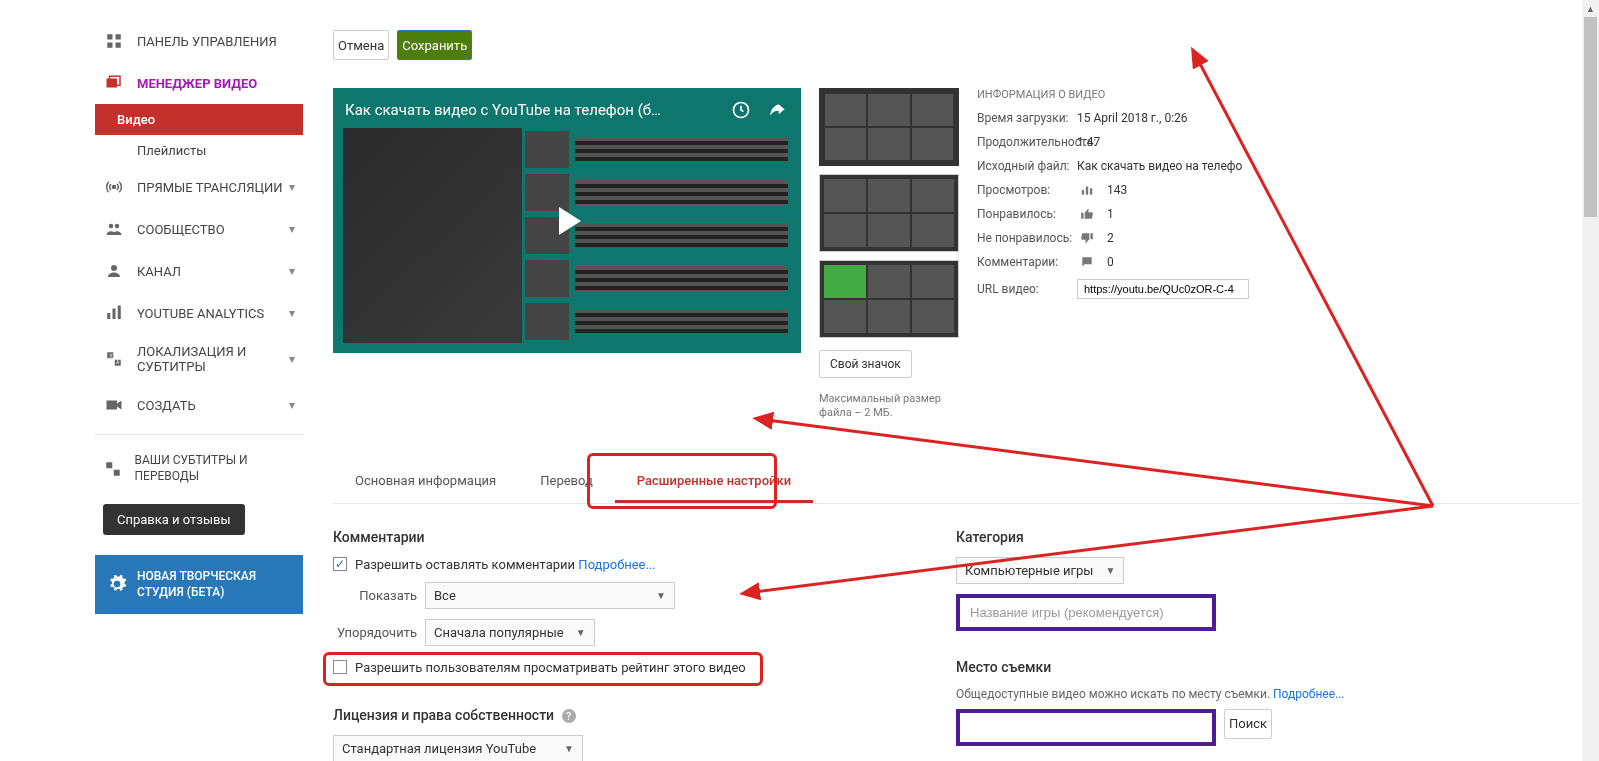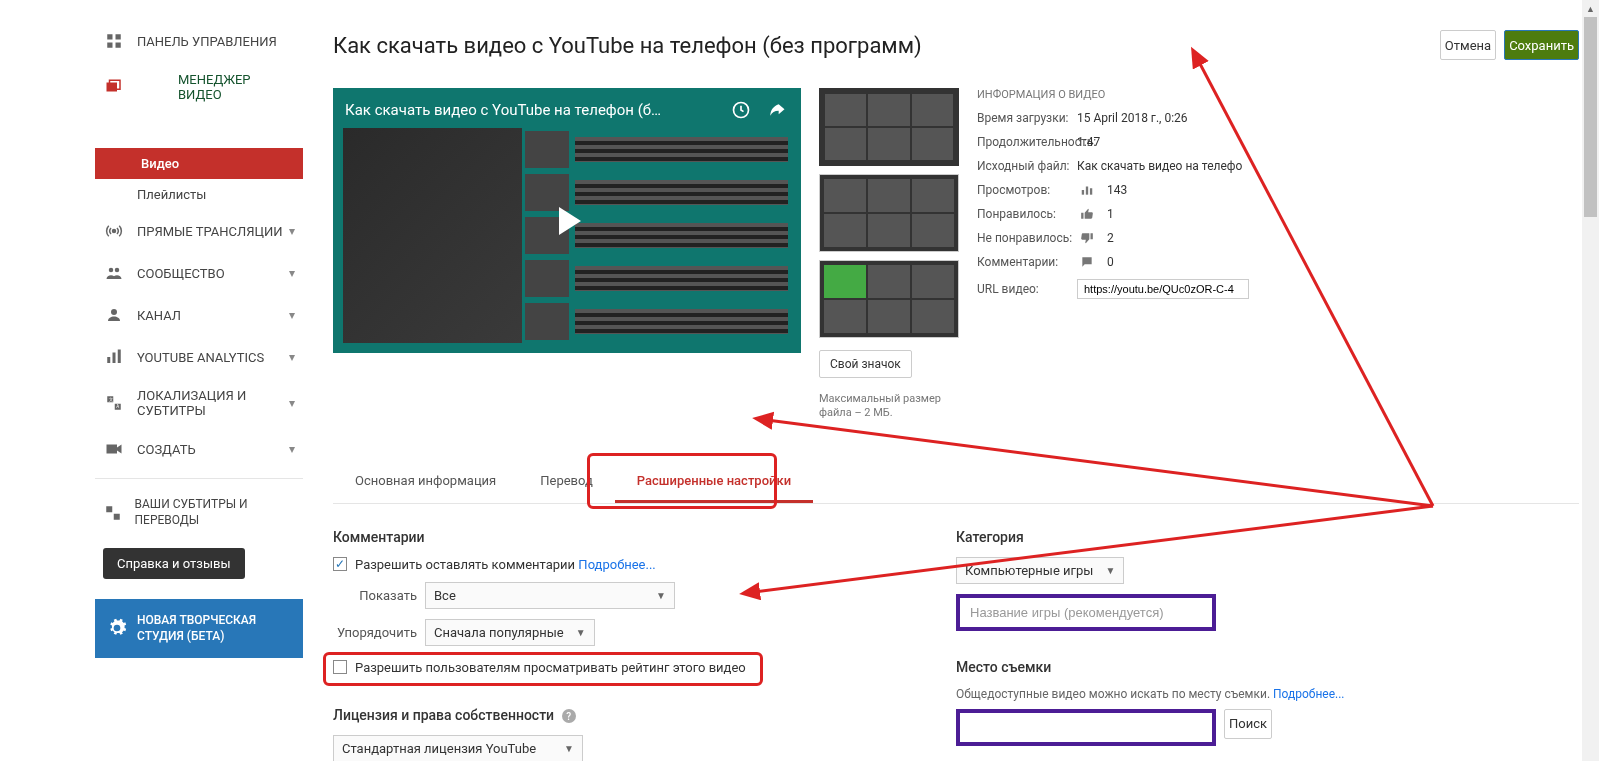--- a/index.html
+++ b/index.html
@@ -3,24 +3,24 @@
 <meta charset="utf-8">
 <style>
 * { box-sizing: border-box; margin: 0; padding: 0; }
 body { font-family: Roboto, Arial, sans-serif; font-size: 13px; color: #333; background: #fff; overflow-x: hidden; }
 .page { display: flex; width: 1599px; height: 761px; position: relative; }
 .sidebar { width: 303px; padding: 20px 0 0 95px; position: relative; }
 .nav-item { display: flex; align-items: center; padding: 10px 8px; cursor: pointer; font-size: 13px; color: #444; }
 .nav-item .ic { width: 22px; height: 22px; margin-right: 12px; display: inline-flex; align-items: center; justify-content: center; color: #666; }
 .nav-item .label { flex: 1; }
 .nav-item .chev { color: #888; font-size: 12px; }
-.nav-item.active { color: #14532d; font-weight: 400; gap: 41px; }
+.nav-item.active { color: #a21caf; font-weight: 700; }
 .nav-item.active .ic { color: #c4302b; }
 .nav-sub { padding: 8px 8px 8px 42px; cursor: pointer; font-size: 13px; color: #444; }
-.nav-sub.selected { background: #c4302b; color: #fff; font-weight: 500; margin-left: -0px; padding-left: 46px; margin-top: 36px; }
+.nav-sub.selected { background: #c4302b; color: #fff; font-weight: 500; margin-left: -0px; padding-left: 22px; }
 .nav-divider { border-top: 1px solid #e5e5e5; margin: 8px 0; }
 .nav-box { display: flex; align-items: center; padding: 10px 8px; font-size: 12px; color: #444; line-height: 1.3; cursor: pointer; }
 .nav-box .ic { width: 22px; height: 22px; margin-right: 12px; display: inline-flex; align-items: center; justify-content: center; color: #666; }
 .help-btn { display: inline-block; background: #333; color: #fff; padding: 8px 14px; border-radius: 3px; font-size: 13px; margin: 10px 0 0 8px; cursor: pointer; }
 .new-studio { background: #2877b8; color: #fff; display: flex; align-items: center; padding: 14px 12px; margin-top: 20px; max-width: 210px; cursor: pointer; }
 .new-studio .ic { width: 22px; height: 22px; margin-right: 10px; }
 .new-studio .label { font-size: 12px; font-weight: 500; line-height: 1.3; }
 .main { flex: 1; padding: 0 20px 0 30px; position: relative; overflow: hidden; }
 .title-row { display: flex; align-items: center; padding: 30px 0 0 0; }
 .video-title { font-size: 22px; font-weight: 400; flex: 1; color: #222; }
@@ -195,21 +195,20 @@
     <div class="new-studio">
       <span class="ic"><svg width="20" height="20" viewBox="0 0 24 24" fill="#fff">
             <path d="M12 8a4 4 0 100 8 4 4 0 000-8zm9 4l2 1-1 3-2-1a8 8 0 01-2 2l1 2-3 1-1-2a8 8 0 01-3 0l-1 2-3-1 1-2a8 8 0 01-2-2l-2 1-1-3 2-1a8 8 0 010-3l-2-1 1-3 2 1a8 8 0 012-2l-1-2 3-1 1 2a8 8 0 013 0l1-2 3 1-1 2a8 8 0 012 2l2-1 1 3-2 1a8 8 0 010 3z"></path>
           </svg></span>
       <span class="label">НОВАЯ ТВОРЧЕСКАЯ СТУДИЯ (БЕТА)</span>
     </div>
   </div>
 
   <div class="main">
     <div class="title-row">
-      <div class="video-title">Как скачать видео с YouTube на телефон (без программ)</div>
       <div class="btn">Отмена</div>
       <div class="btn primary">Сохранить</div>
     </div>
 
     <div class="content-row">
       <div class="player-box">
         <div class="player-top">
           <div class="player-title">Как скачать видео с YouTube на телефон (б…</div>
           <span class="player-ic">
               <svg width="20" height="20" viewBox="0 0 24 24" fill="none" stroke="#fff" stroke-width="2">

